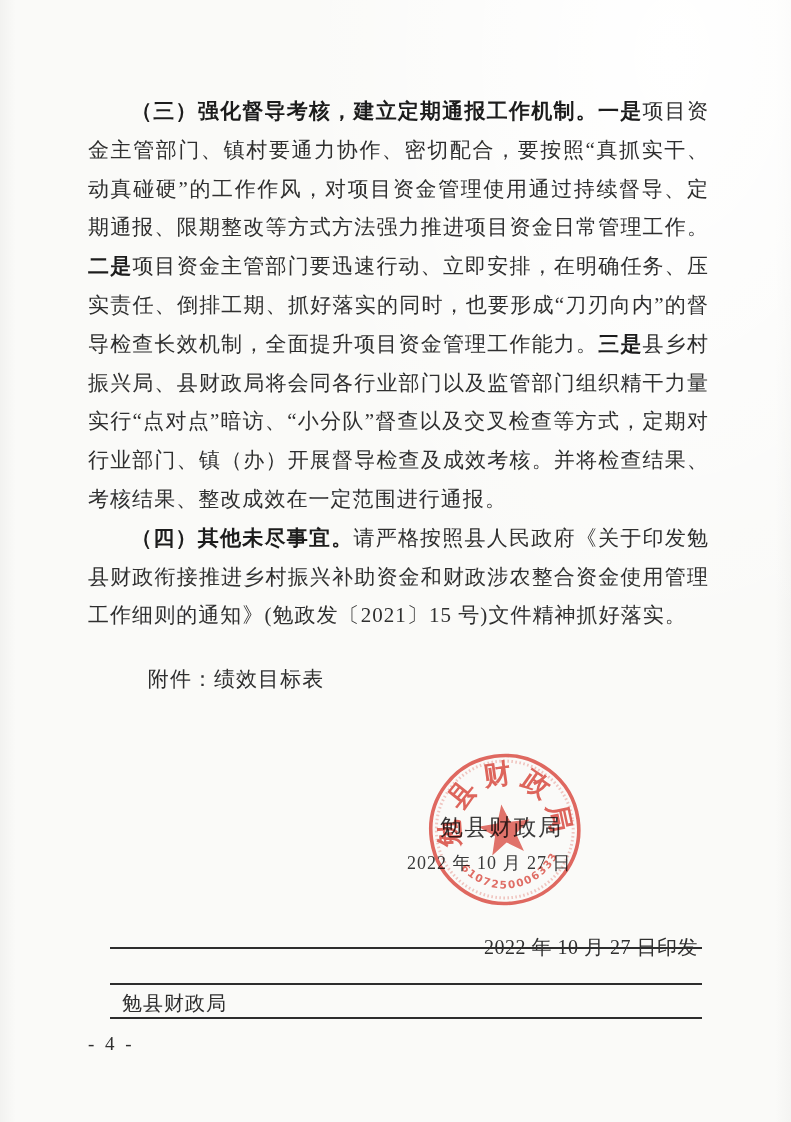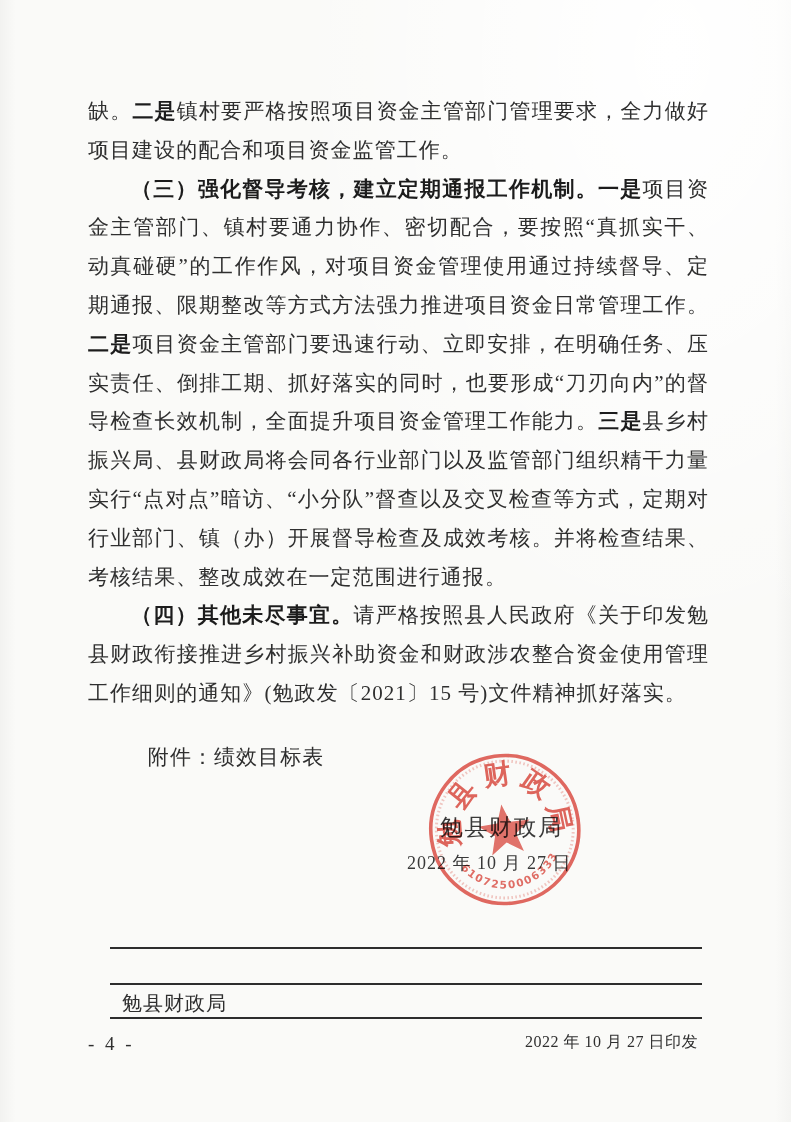--- a/index.html
+++ b/index.html
@@ -93,39 +93,38 @@
     color: #2f2f2f;
   }
   .issuer {
     position: absolute;
     left: 122px; top: 990px;
     font-size: 20px; letter-spacing: 1px;
     color: #2f2f2f;
   }
   .print-date {
     position: absolute;
-    right: 93px; top: 1032px;
-    font-size: 16px; letter-spacing: 0.5px;
+    right: 93px; top: 934px;
+    font-size: 20px; letter-spacing: 0.5px;
     color: #2f2f2f;
   }
   .page-number {
     position: absolute;
     left: 88px; top: 1033px;
     font-size: 19px; letter-spacing: 3px;
     color: #2f2f2f;
   }
 </style>
 </head>
 <body>
 
 <div class="page">
 
   <div class="text-block">
     <div id="paragraphs">
-        <p class="para"><span class="seg">缺。</span><span class="seg bold">二是</span><span class="seg">镇村要严格按照项目资金主管部门管理要求，全力做好项目建设的配合和项目资金监管工作。</span></p>
         <p class="para indent"><span class="seg bold">（三）强化督导考核，建立定期通报工作机制。一是</span><span class="seg">项目资金主管部门、镇村要通力协作、密切配合，要按照“真抓实干、动真碰硬”的工作作风，对项目资金管理使用通过持续督导、定期通报、限期整改等方式方法强力推进项目资金日常管理工作。</span><span class="seg bold">二是</span><span class="seg">项目资金主管部门要迅速行动、立即安排，在明确任务、压实责任、倒排工期、抓好落实的同时，也要形成“刀刃向内”的督导检查长效机制，全面提升项目资金管理工作能力。</span><span class="seg bold">三是</span><span class="seg">县乡村振兴局、县财政局将会同各行业部门以及监管部门组织精干力量实行“点对点”暗访、“小分队”督查以及交叉检查等方式，定期对行业部门、镇（办）开展督导检查及成效考核。并将检查结果、考核结果、整改成效在一定范围进行通报。</span></p>
         <p class="para indent"><span class="seg bold">（四）其他未尽事宜。</span><span class="seg">请严格按照县人民政府《关于印发勉县财政衔接推进乡村振兴补助资金和财政涉农整合资金使用管理工作细则的通知》(勉政发〔2021〕15 号)文件精神抓好落实。</span></p>
       </div>
     <div class="attachment">附件：绩效目标表</div>
   </div>
 
   <div class="seal">
     <svg viewBox="0 0 160 160" xmlns="http://www.w3.org/2000/svg">
       <circle class="seal-ring" cx="80" cy="82" r="73.5"></circle>
       <circle class="seal-micro" cx="80" cy="82" r="68"></circle>

